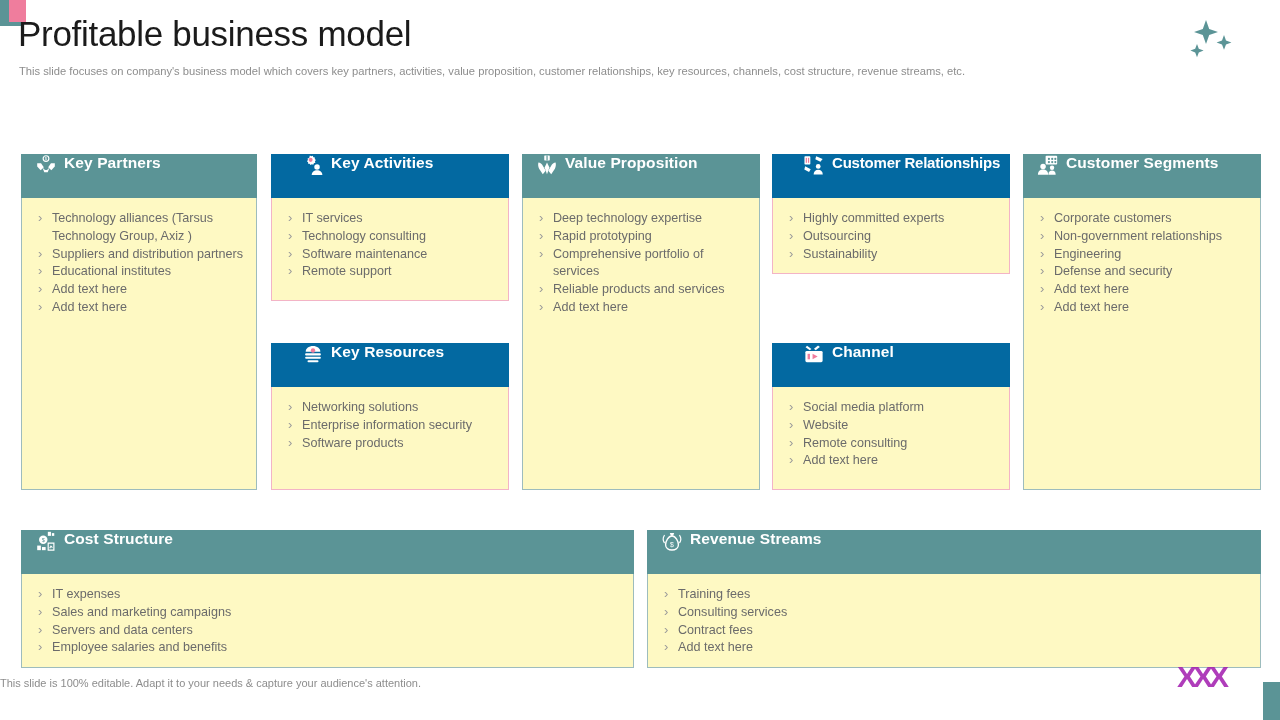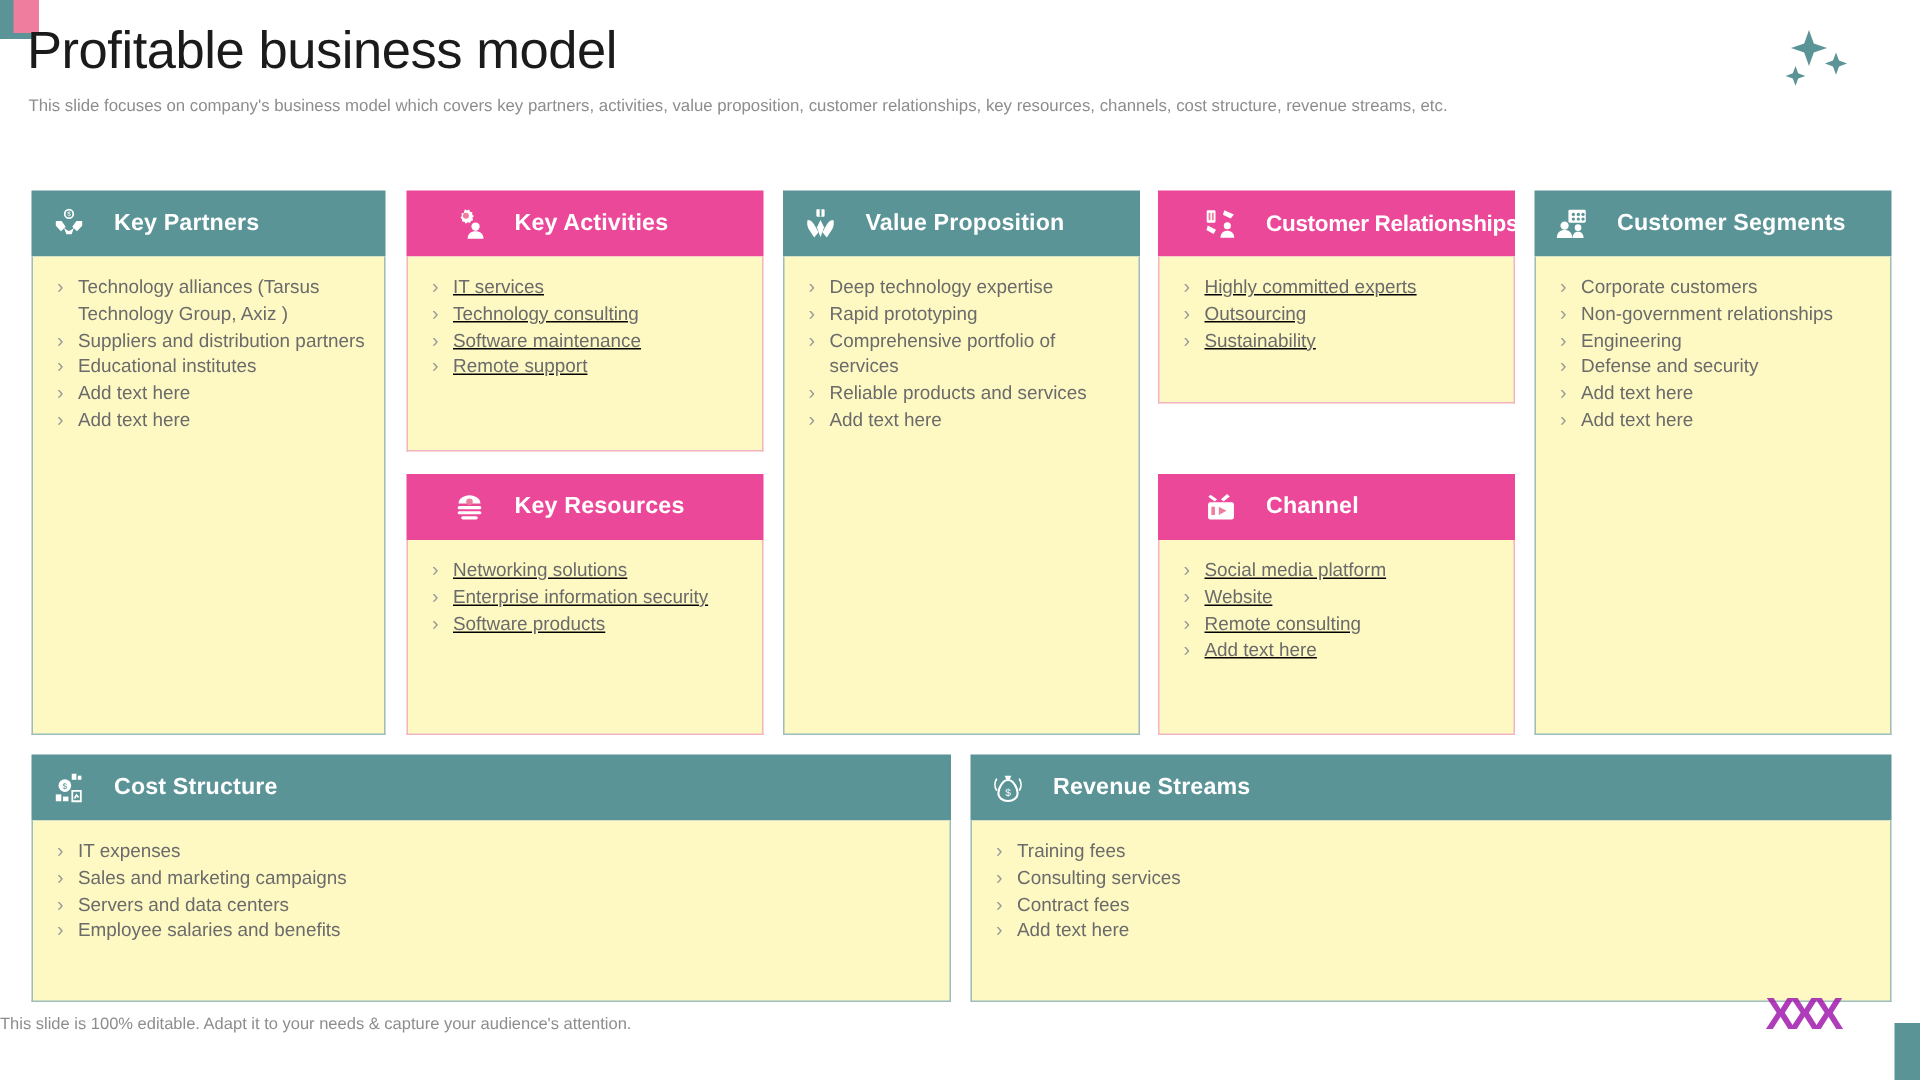--- a/index.html
+++ b/index.html
@@ -39,37 +39,37 @@
     letter-spacing: -0.3px; white-space: nowrap;
   }
   .subtitle {
     position: absolute; left: 19px; top: 65px;
     font-size: 11.2px; color: #8d8d8d; white-space: nowrap;
   }
 
   
   .card { position: absolute; display: flex; flex-direction: column; }
   .card-head {
-    display: flex; align-items: center; gap: 19px;
-    height: 44px; padding: 0 14px; flex: 0 0 44px;
+    display: flex; align-items: flex-start; gap: 7px;
+    height: 44px; padding: 0 14px; flex: 0 0 44px; margin-top: 27px;
   }
   .card-head .hd-icon { width: 22px; height: 22px; flex: 0 0 22px; display:block; }
   .card-head .hd-title {
     color: #ffffff; font-size: 15.5px; font-weight: bold;
     white-space: nowrap; letter-spacing: .1px;
   }
   .card-body {
     flex: 1 1 auto; background: #fef9c3;
     border: 1px solid #cfcfcf; border-top: none;
     padding: 12px 10px 10px 10px;
   }
   .teal .card-head { background: #5B9496; }
   .teal .card-body { border-color: #9dbcbd; }
-  .pink .card-head { background: #ec4899; padding-left: 31px; }
-  .pink .card-body { border-color: #f3b4c6; text-decoration: underline; }
+  .pink .card-head { background: #0369a1; padding-left: 31px; }
+  .pink .card-body { border-color: #f3b4c6; }
 
   ul.bullets { list-style: none; }
   ul.bullets li {
     position: relative; padding-left: 20px;
     font-size: 12.6px; line-height: 17.8px; color: #6b6b6b;
   }
   ul.bullets li::before {
     content: "\203A"; position: absolute; left: 6px; top: -1px;
     color: #9a9a9a; font-size: 13px;
   }

